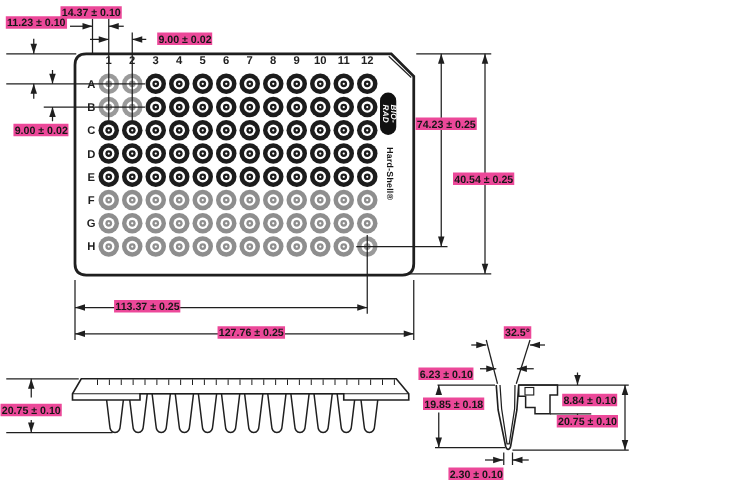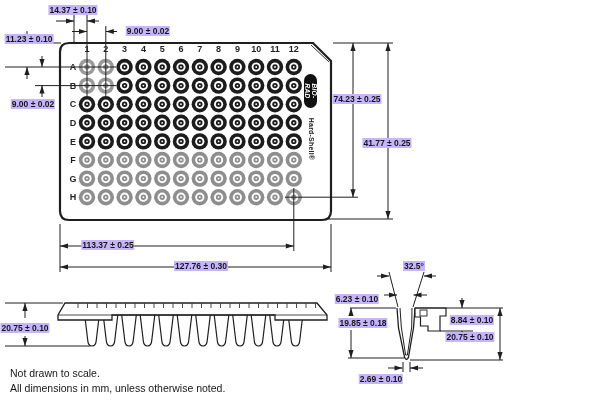--- a/index.html
+++ b/index.html
@@ -1,20 +1,20 @@
 <!DOCTYPE html>
 <html><head>
 <meta charset="utf-8">
 <style>
   html,body{margin:0;padding:0;background:#fff;}
   #stage{position:relative;width:600px;height:400px;background:#fff;overflow:hidden;
          font-family:"Liberation Sans","DejaVu Sans",sans-serif;color:#1c1c1c;}
   #art{position:absolute;left:0;top:0;}
   .dim{position:absolute;transform:translate(-50%,-50%);white-space:nowrap;
-       font-size:8.5px;font-weight:bold;color:#161616;background:#c4b5fd;padding:0 1px;line-height:10px;}
+       font-size:8.5px;font-weight:bold;color:#161616;background:#ec4899;padding:0 1px;line-height:10px;}
   .note{position:absolute;font-size:10.5px;color:#161616;white-space:nowrap;}
   .vert{position:absolute;transform:translate(-50%,-50%) rotate(90deg);white-space:nowrap;}
   #biorad-pill{position:absolute;left:304px;top:74px;width:13px;height:34px;background:#111;border-radius:7px;}
   #biorad-pill span{position:absolute;left:50%;top:50%;transform:translate(-50%,-50%) rotate(90deg);
        font-size:6.5px;font-weight:bold;font-style:italic;color:#fff;letter-spacing:.3px;}
   #hardshell{left:311px;top:139px;font-size:7px;font-weight:bold;color:#161616;letter-spacing:.2px;}
   svg .ln{stroke:#1f1f1f;stroke-width:1;}
   svg .thin{stroke:#1f1f1f;stroke-width:.8;}
   svg text{font-family:"Liberation Sans","DejaVu Sans",sans-serif;}
 </style>
@@ -761,35 +761,33 @@
         <text x="73" y="107.4" text-anchor="middle" font-size="9" font-weight="bold" fill="#1f1f1f">C</text>
         <text x="73" y="126.00000000000001" text-anchor="middle" font-size="9" font-weight="bold" fill="#1f1f1f">D</text>
         <text x="73" y="144.6" text-anchor="middle" font-size="9" font-weight="bold" fill="#1f1f1f">E</text>
         <text x="73" y="163.2" text-anchor="middle" font-size="9" font-weight="bold" fill="#1f1f1f">F</text>
         <text x="73" y="181.8" text-anchor="middle" font-size="9" font-weight="bold" fill="#1f1f1f">G</text>
         <text x="73" y="200.4" text-anchor="middle" font-size="9" font-weight="bold" fill="#1f1f1f">H</text>
       </g>
   </svg>
 
   <span class="dim" style="left:73px;top:10px">14.37 ± 0.10</span>
-  <span class="dim" style="left:29px;top:39px">11.23 ± 0.10</span>
+  <span class="dim" style="left:29px;top:18px">11.23 ± 0.10</span>
   <span class="dim" style="left:148px;top:31px">9.00 ± 0.02</span>
   <span class="dim" style="left:33px;top:104px">9.00 ± 0.02</span>
   <span class="dim" style="left:357px;top:99px">74.23 ± 0.25</span>
-  <span class="dim" style="left:387px;top:143px">41.77 ± 0.25</span>
-  <span class="dim" style="left:108px;top:245px">113.37 ± 0.25</span>
-  <span class="dim" style="left:201px;top:266px">127.76 ± 0.30</span>
+  <span class="dim" style="left:387px;top:143px">40.54 ± 0.25</span>
+  <span class="dim" style="left:118px;top:245px">113.37 ± 0.25</span>
+  <span class="dim" style="left:201px;top:266px">127.76 ± 0.25</span>
   <span class="dim" style="left:25px;top:328px">20.75 ± 0.10</span>
   <span class="dim" style="left:414px;top:266px">32.5°</span>
   <span class="dim" style="left:357px;top:299px">6.23 ± 0.10</span>
   <span class="dim" style="left:363px;top:323px">19.85 ± 0.18</span>
   <span class="dim" style="left:472px;top:320px">8.84 ± 0.10</span>
   <span class="dim" style="left:470px;top:337px">20.75 ± 0.10</span>
-  <span class="dim" style="left:381px;top:379px">2.69 ± 0.10</span>
+  <span class="dim" style="left:381px;top:379px">2.30 ± 0.10</span>
 
   <div id="biorad-pill">
     <span>BIO-RAD</span>
   </div>
   <span id="hardshell" class="vert">Hard-Shell®</span>
 
-  <span class="note" style="left:10px;top:367px">Not drawn to scale.</span>
-  <span class="note" style="left:10px;top:382px">All dimensions in mm, unless otherwise noted.</span>
 </div>
 
 </body></html>

